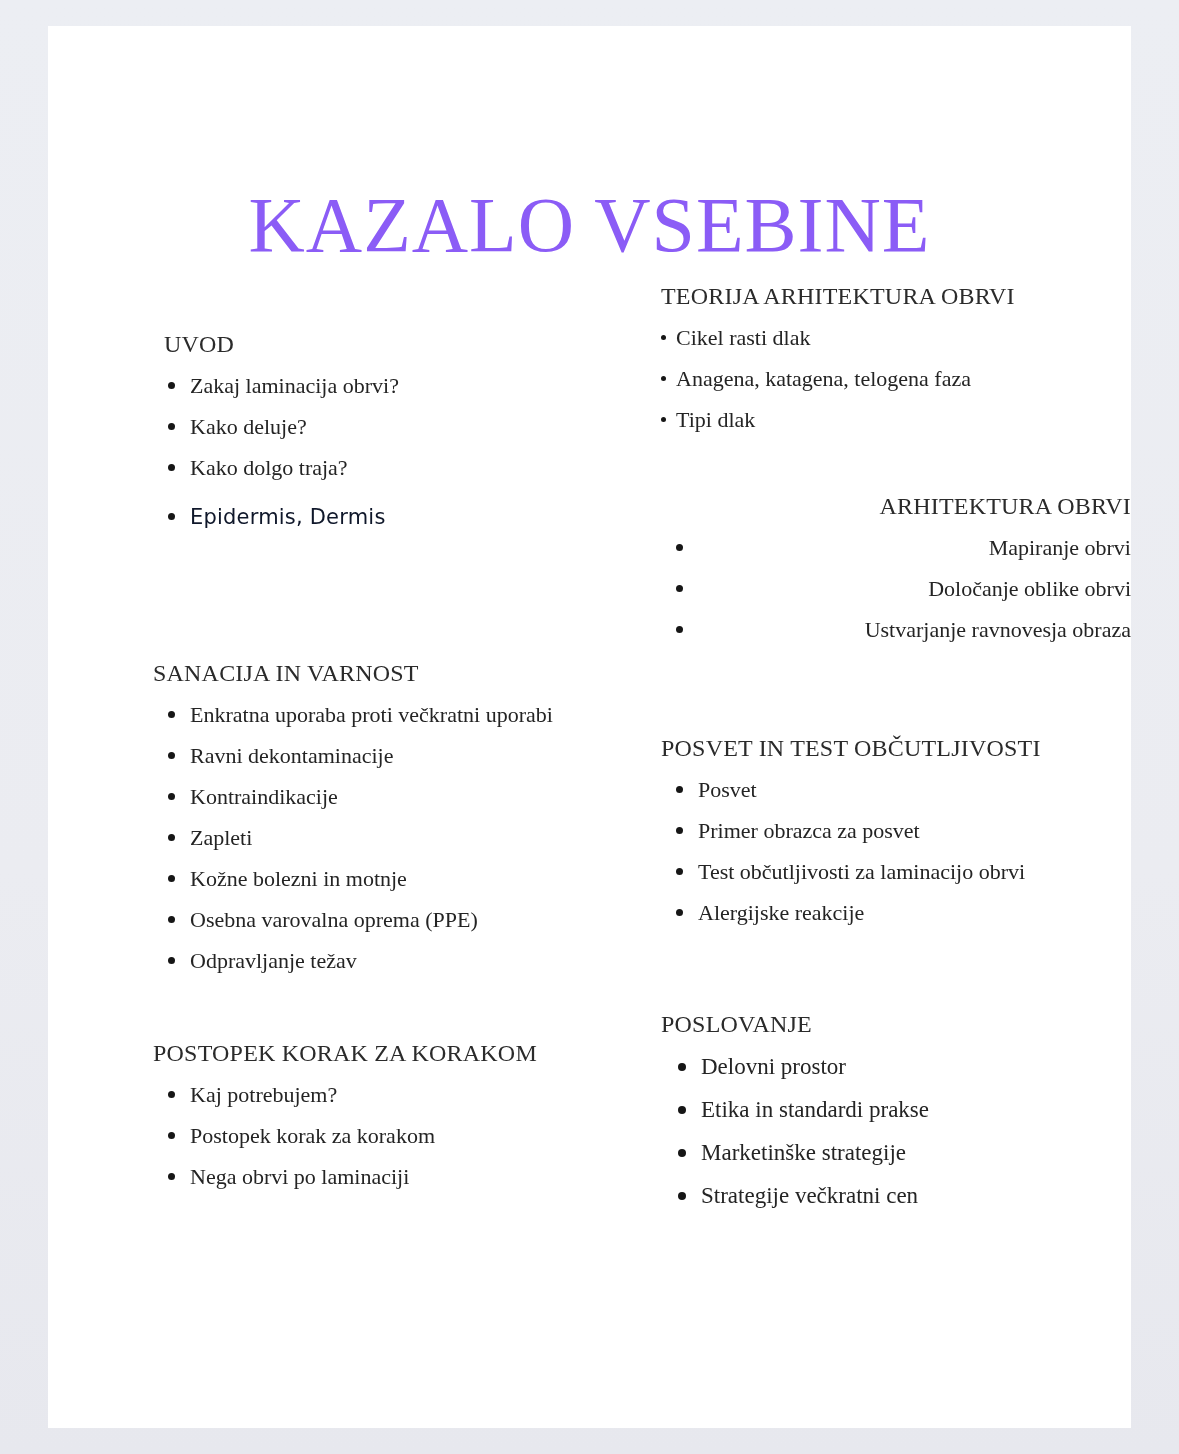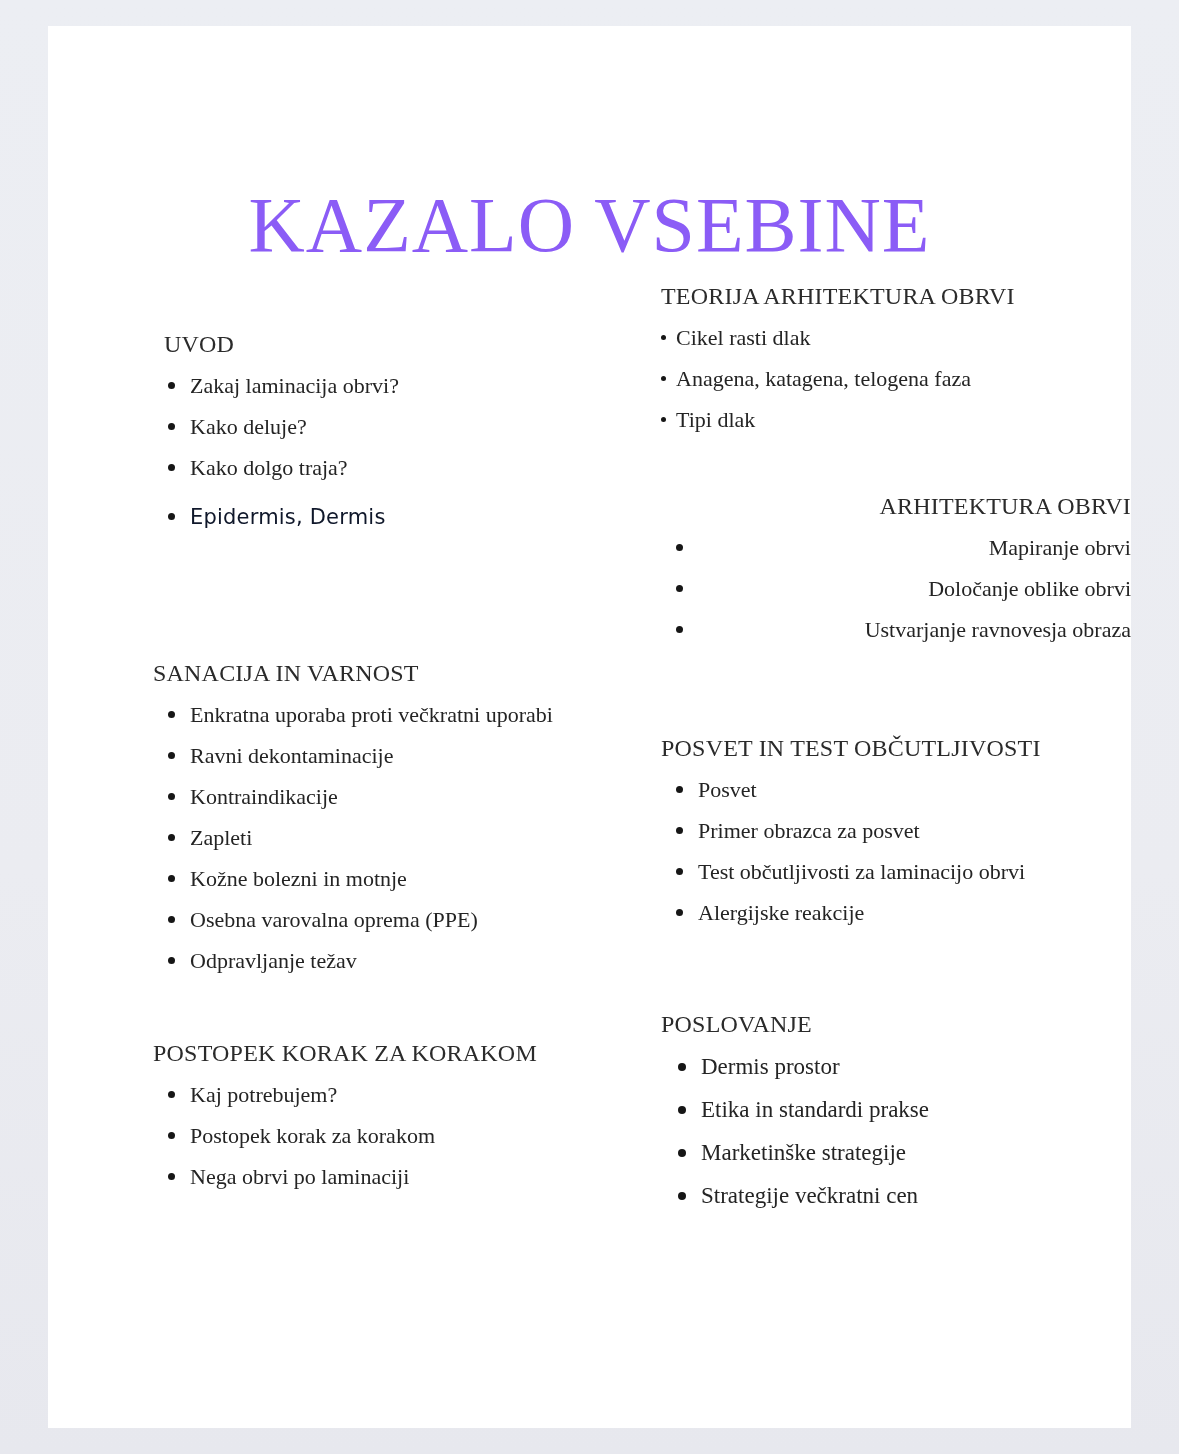--- a/index.html
+++ b/index.html
@@ -164,21 +164,21 @@
         <li><span class="blt"></span><span>Posvet</span></li>
         <li><span class="blt"></span><span>Primer obrazca za posvet</span></li>
         <li><span class="blt"></span><span>Test občutljivosti za laminacijo obrvi</span></li>
         <li><span class="blt"></span><span>Alergijske reakcije</span></li>
       </ul>
     </div>
 
     <div class="sec sec-poslovanje">
       <h2>POSLOVANJE</h2>
       <ul>
-        <li><span class="blt"></span><span>Dermis prostor</span></li>
+        <li><span class="blt"></span><span>Delovni prostor</span></li>
         <li><span class="blt"></span><span>Etika in standardi prakse</span></li>
         <li><span class="blt"></span><span>Marketinške strategije</span></li>
         <li><span class="blt"></span><span>Strategije večkratni cen</span></li>
       </ul>
     </div>
 
   </div>
 </div>
 
 </body></html>

